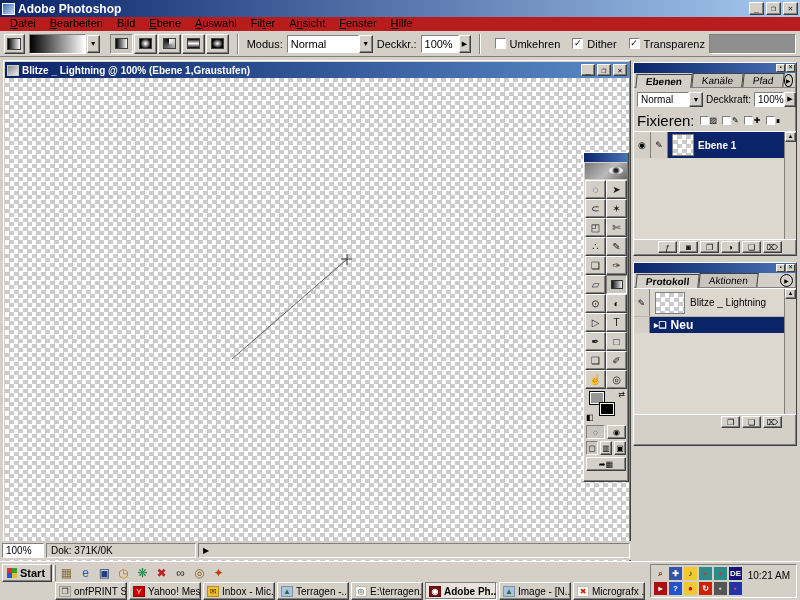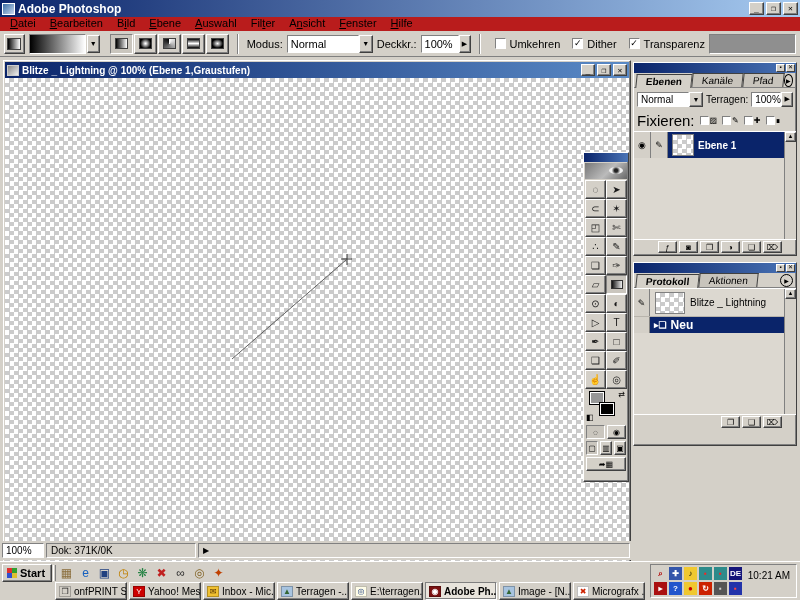--- a/index.html
+++ b/index.html
@@ -330,21 +330,21 @@
         <span class="pmenu">▶</span>
       <span class="ptab active">Ebenen</span>
           <span class="ptab">Kanäle</span>
           <span class="ptab">Pfad</span>
         </div>
       <div class="prow">
         <span class="dropdown">
           <span class="val field" style="width:52px;height:15px;font-size:10px">Normal</span>
           <span class="btn raised" style="height:15px">▼</span>
         </span>
-        <span>Terragen:</span>
+        <span>Deckkraft:</span>
         <span class="dropdown">
           <span class="numfield field" style="width:30px;height:15px;font-size:10px">100%</span>
           <span class="spin raised" style="height:15px">▶</span>
         </span>
       </div>
       <div class="prow" style="gap:5px">
         <span style="font-size:15px;order:-1">Fixieren:</span>
 
       <span style="display:flex;align-items:center;gap:1px">
             <span class="cb" style="width:9px;height:9px">

